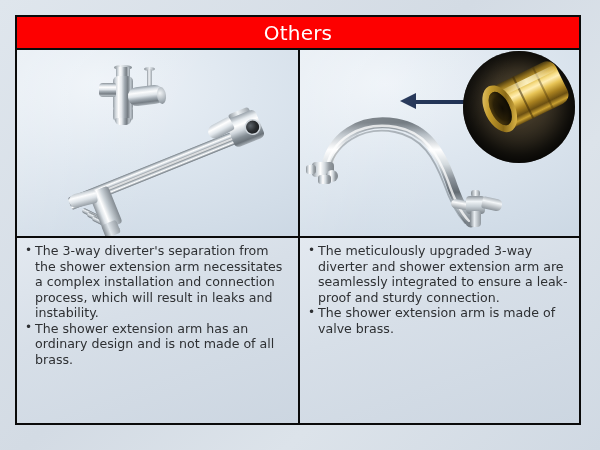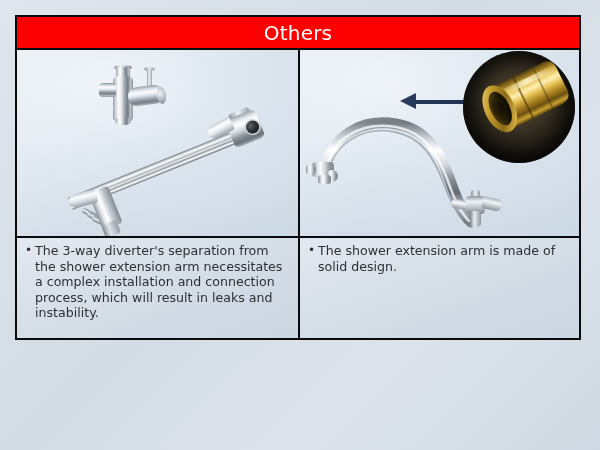--- a/index.html
+++ b/index.html
@@ -14,21 +14,21 @@
     font-family: "DejaVu Sans", sans-serif;
     position: relative;
   }
 
   
   .compare-table {
     position: absolute;
     left: 15px;
     top: 15px;
     width: 566px;
-    height: 325px;
+    height: 410px;
     border: 2px solid #0a0a0a;
     box-sizing: border-box;
     display: flex;
     flex-direction: column;
     background: #1d4ed8;
   }
 
   
   .header-row {
     display: flex;
@@ -473,23 +473,25 @@
 
       <div class="panel-sheen"></div>
     </div>
   </div>
 
   <div class="text-row">
 
     <div class="text-cell left">
       <ul class="bullet-list">
         <li>The 3-way diverter's separation from the shower extension arm necessitates a complex installation and connection process, which will result in leaks and instability.</li>
+        <li>The shower extension arm has an ordinary design and is not made of all brass.</li>
       </ul>
     </div>
 
     <div class="text-cell right">
       <ul class="bullet-list">
-        <li>The shower extension arm is made of solid design.</li>
+        <li>The meticulously upgraded 3-way diverter and shower extension arm are seamlessly integrated to ensure a leak-proof and sturdy connection.</li>
+        <li>The shower extension arm is made of valve brass.</li>
       </ul>
     </div>
   </div>
 
 </div>
 
 </body></html>

